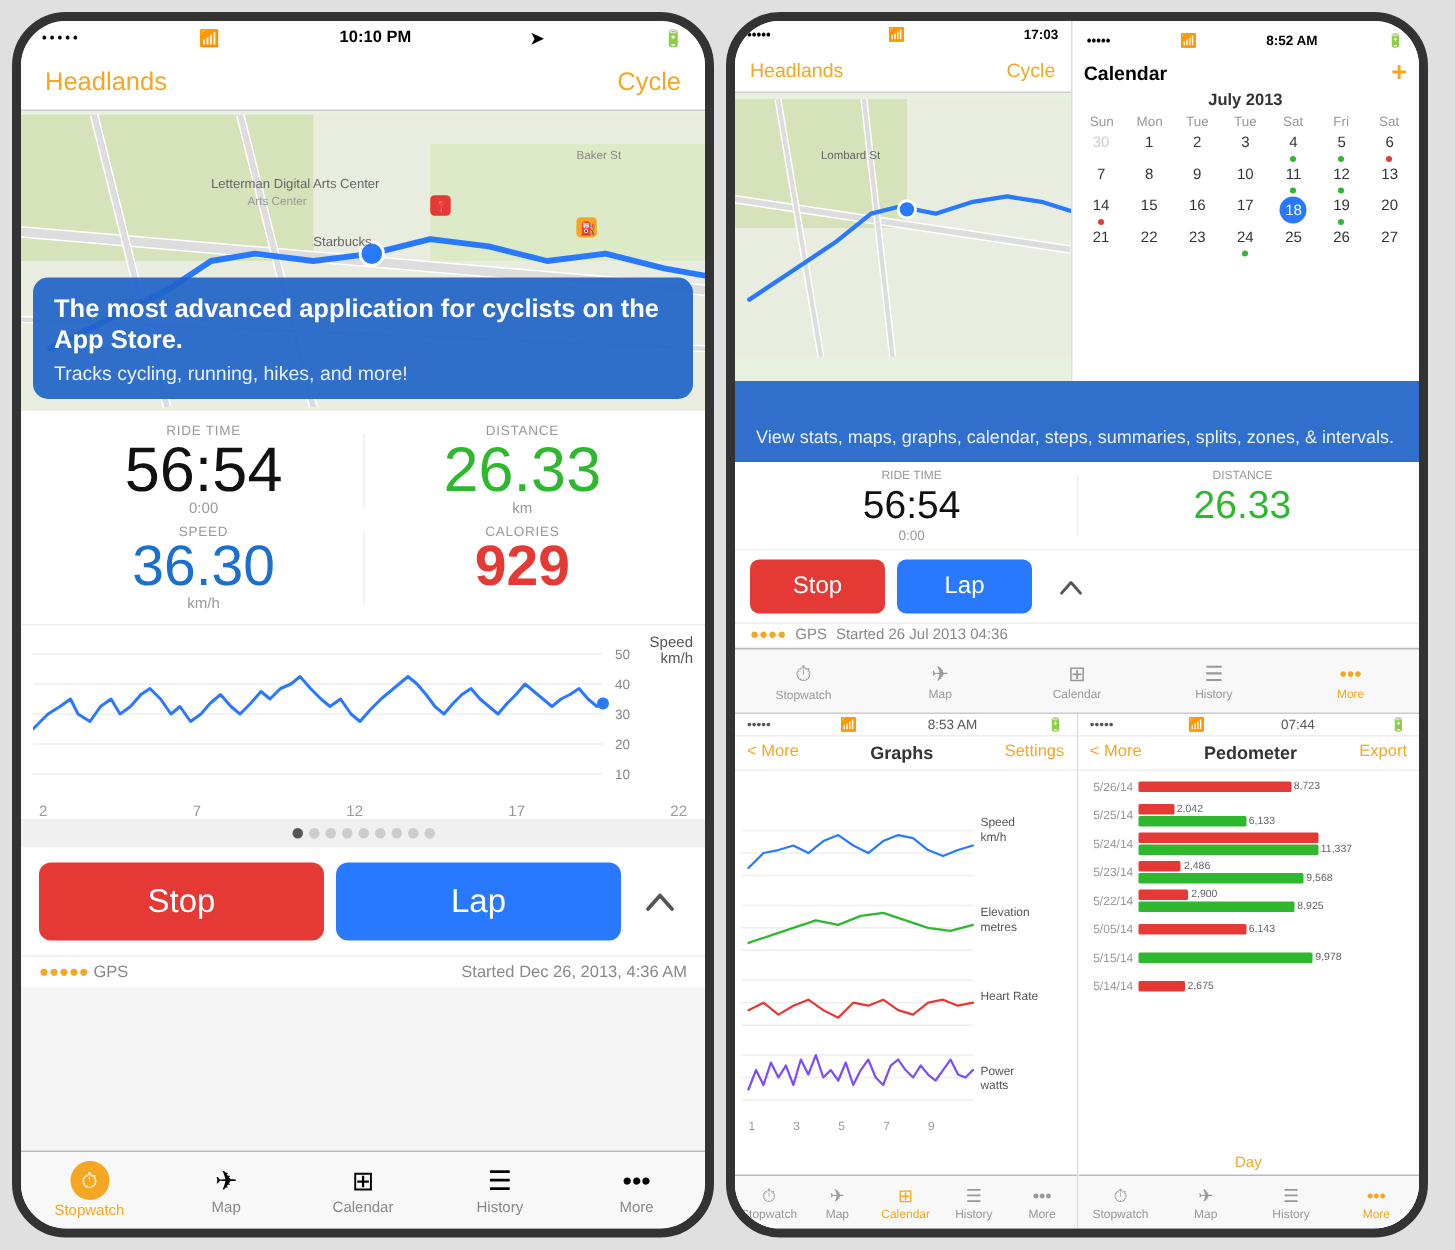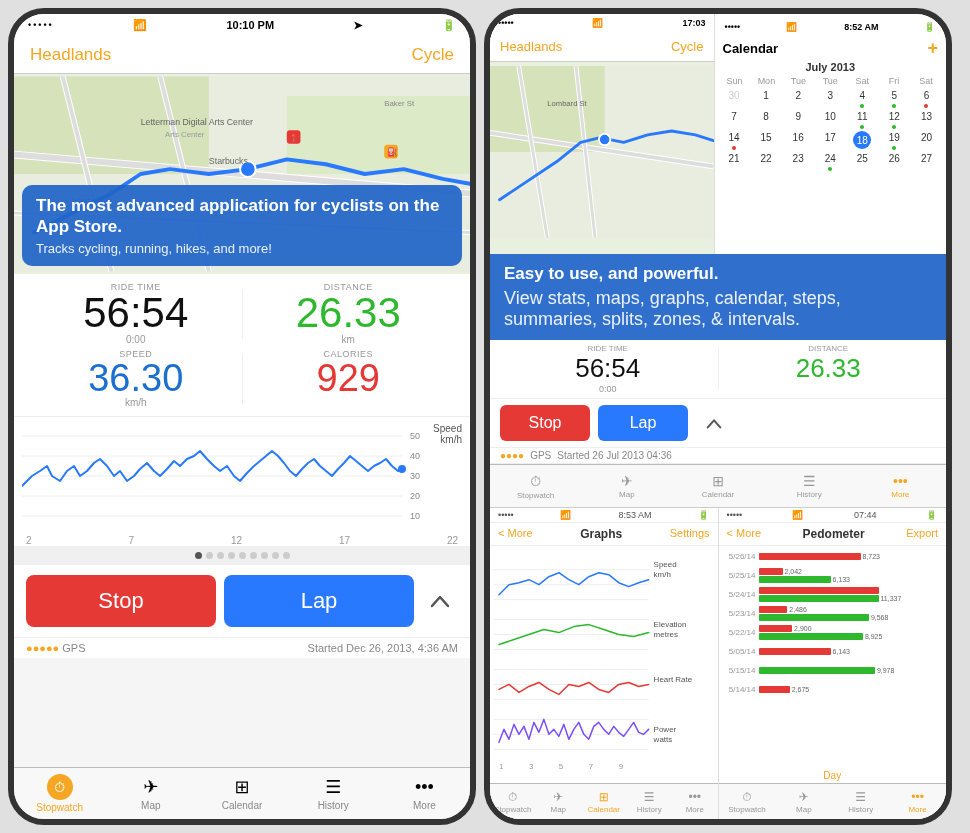--- a/index.html
+++ b/index.html
@@ -155,21 +155,21 @@
       line-height: 1;
     }
     .stat-value-blue {
       font-size: 38px;
       font-weight: 300;
       color: #1a6fcf;
       line-height: 1;
     }
     .stat-value-red {
       font-size: 38px;
-      font-weight: 400;
+      font-weight: 700;
       color: #e53935;
       line-height: 1;
     }
     .stat-sub {
       font-size: 10px;
       color: #999;
     }
     .stat-divider {
       width: 1px;
       height: 50px;
@@ -400,22 +400,22 @@
       background: rgba(30, 100, 200, 0.92);
       color: #fff;
       padding: 10px 14px;
       flex-shrink: 0;
     }
     .right-callout .main-text {
       font-size: 17px;
       font-weight: 700;
     }
     .right-callout .sub-text {
-      font-size: 18px;
-      margin-top: 4px;
+      font-size: 12px;
+      margin-top: 20px;
       opacity: 0.9;
     }
 
     
     .right-stats-row {
       display: flex;
       background: #fff;
       padding: 4px 8px;
       border-bottom: 1px solid #eee;
       flex-shrink: 0;
@@ -895,21 +895,20 @@
             <div class="cal-cell">26</div>
           </div>
           <div class="cal-cell-wrapper">
             <div class="cal-cell">27</div>
           </div>
         </div>
     </div>
   </div>
 
   <div class="right-callout">
-    <div class="main-text">Easy to use, and powerful.</div>
     <div class="sub-text">View stats, maps, graphs, calendar, steps, summaries, splits, zones, &amp; intervals.</div>
   </div>
 
   <div class="right-stats-row">
     <div style="text-align:center;flex:1;">
       <div style="font-size:8px;color:#999;text-transform:uppercase;">RIDE TIME</div>
       <div style="font-size:26px;font-weight:300;color:#111;">56:54</div>
       <div style="font-size:9px;color:#999;">0:00</div>
     </div>
     <div style="width:1px;height:40px;background:#eee;align-self:center;"></div>

